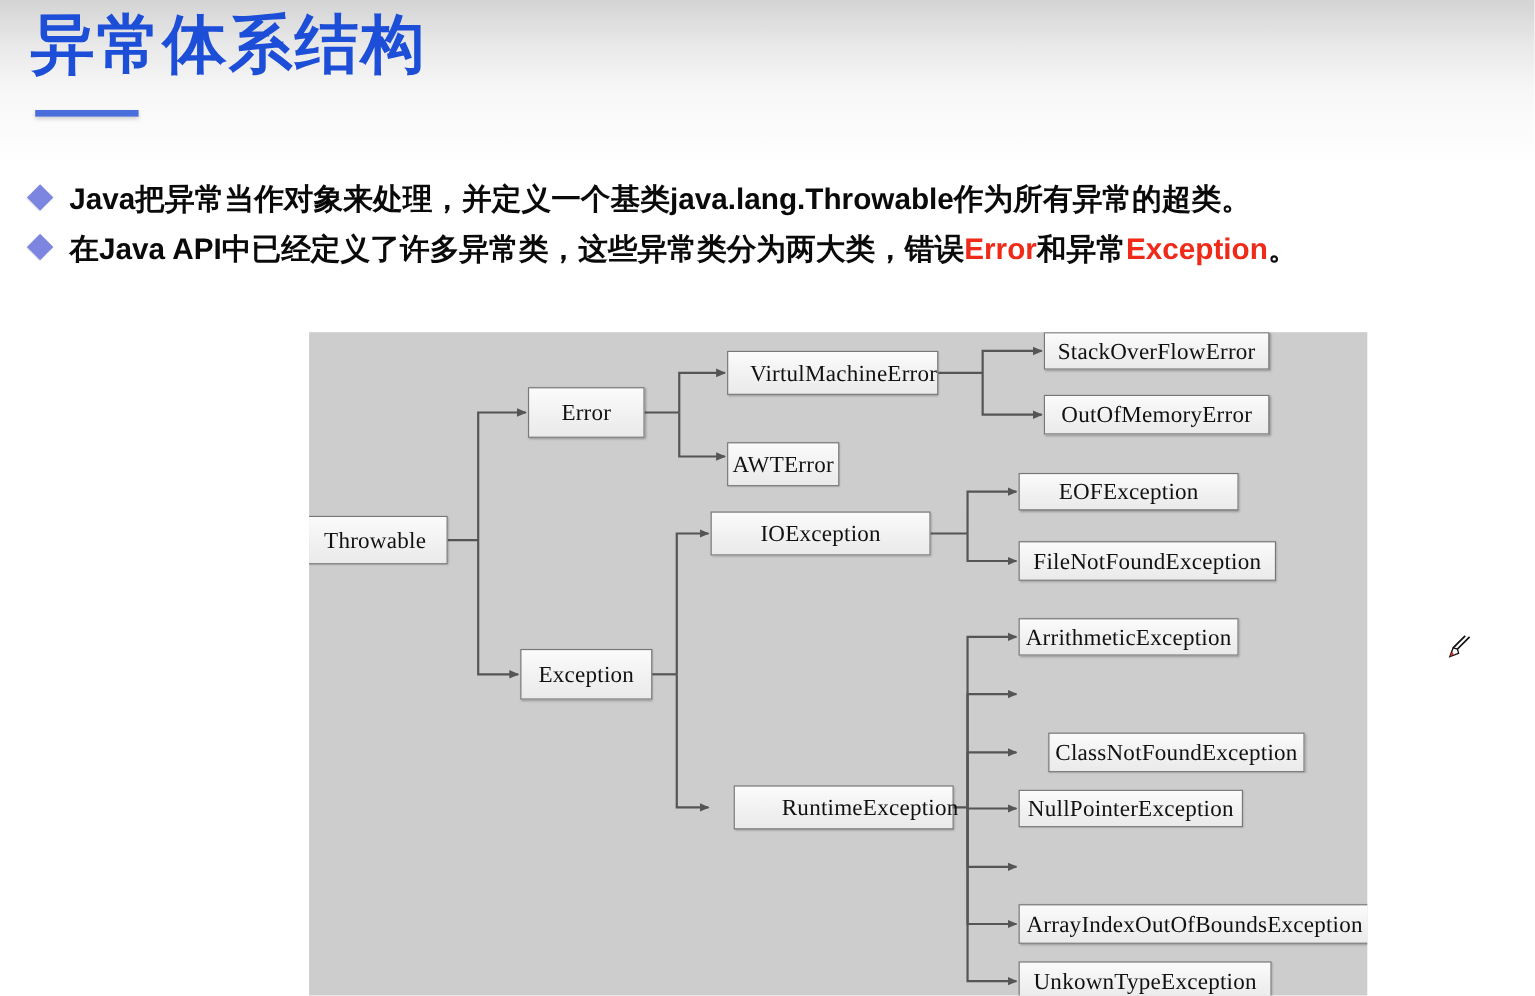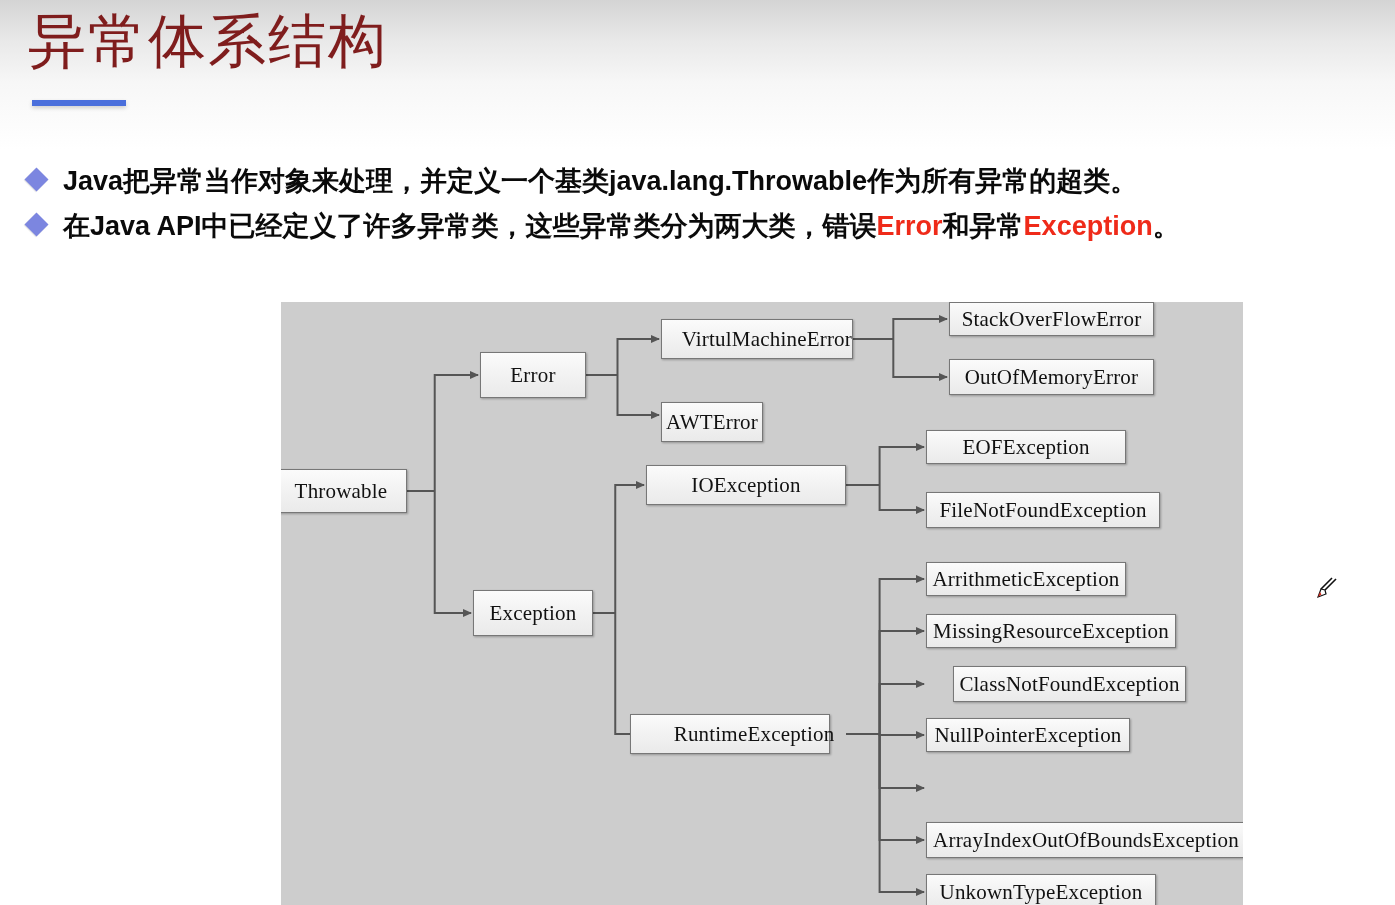--- a/index.html
+++ b/index.html
@@ -22,22 +22,22 @@
     width: 1395px; height: 150px;
     background: linear-gradient(to bottom, #d4d4d4 0%, #e9e9e9 28%, #f7f7f7 55%, #ffffff 100%);
     pointer-events: none;
   }
 
   
   .slide-title {
     position: absolute;
     left: 28px; top: 8px;
     font-size: 58px;
-    font-weight: normal;
-    color: #7f1d1d;
+    font-weight: bold;
+    color: #1d4ed8;
     letter-spacing: 2px;
     line-height: 1.15;
     white-space: nowrap;
   }
   .title-rule {
     position: absolute;
     left: 32px; top: 100px;
     width: 94px; height: 6px;
     background: #4a6fdc;
     box-shadow: 0 2px 4px rgba(0,0,0,0.18);
@@ -173,40 +173,37 @@
       </div>
       <div class="node" style="left: 380px; top: 17px; width: 192px; height: 40px; justify-content: flex-end;">
         <span>VirtulMachineError</span>
       </div>
       <div class="node" style="left: 380px; top: 100px; width: 102px; height: 40px;">
         <span>AWTError</span>
       </div>
       <div class="node" style="left: 365px; top: 163px; width: 200px; height: 40px;">
         <span>IOException</span>
       </div>
-      <div class="node" style="left: 349px; top: 412px; width: 200px; height: 40px; padding-left: 48px;">
+      <div class="node" style="left: 386px; top: 412px; width: 200px; height: 40px; padding-left: 48px;">
         <span>RuntimeException</span>
       </div>
       <div class="node" style="left: 668px; top: 0px; width: 205px; height: 34px;">
         <span>StackOverFlowError</span>
       </div>
       <div class="node" style="left: 668px; top: 57px; width: 205px; height: 36px;">
         <span>OutOfMemoryError</span>
       </div>
       <div class="node" style="left: 645px; top: 128px; width: 200px; height: 34px;">
         <span>EOFException</span>
       </div>
       <div class="node" style="left: 645px; top: 190px; width: 234px; height: 36px; justify-content: center;">
         <span>FileNotFoundException</span>
       </div>
       <div class="node" style="left: 645px; top: 260px; width: 200px; height: 34px;">
         <span>ArrithmeticException</span>
-      </div>
-      <div class="node" style="left: 645px; top: 312px; width: 250px; height: 34px;">
-        <span>MissingResourceException</span>
       </div>
       <div class="node" style="left: 672px; top: 364px; width: 233px; height: 36px;">
         <span>ClassNotFoundException</span>
       </div>
       <div class="node" style="left: 645px; top: 416px; width: 204px; height: 34px;">
         <span>NullPointerException</span>
       </div>
       <div class="node" style="left: 645px; top: 520px; width: 320px; height: 36px;">
         <span>ArrayIndexOutOfBoundsException</span>
       </div>

